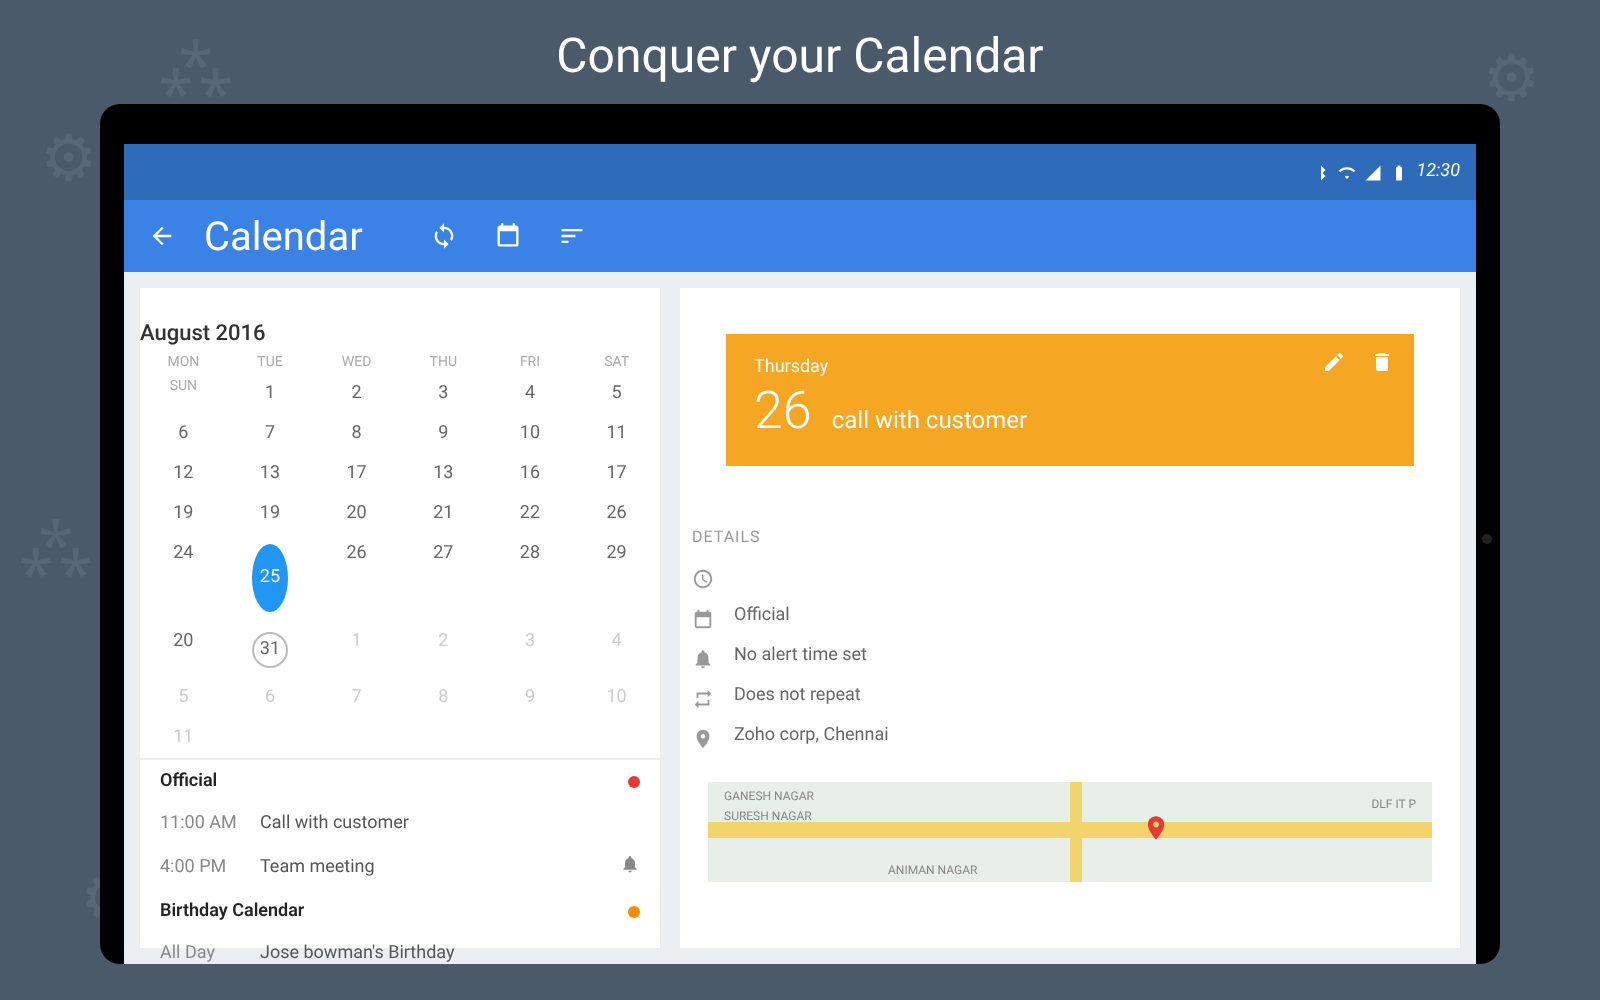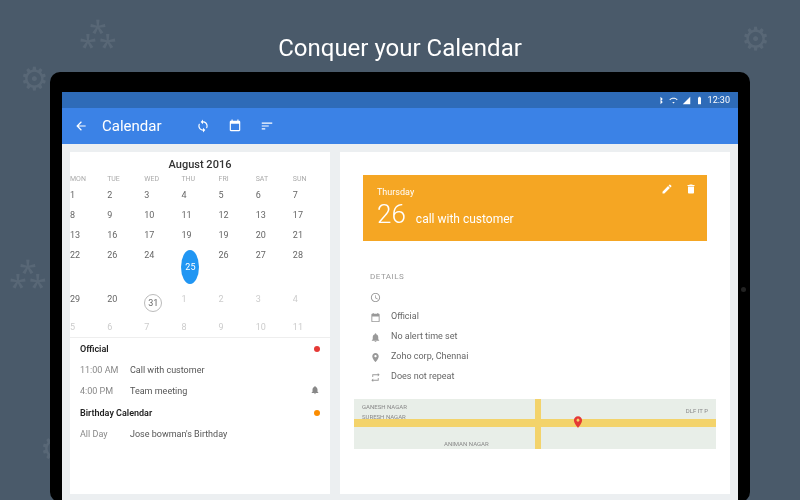--- a/index.html
+++ b/index.html
@@ -1,54 +1,54 @@
 <!DOCTYPE html>
 <html><head>
 <meta charset="utf-8">
 <style>
 * { margin: 0; padding: 0; box-sizing: border-box; font-family: -apple-system, Roboto, Arial, sans-serif; }
 body { background: #4a5a6a; width: 800px; height: 500px; overflow: hidden; position: relative; }
 .bg-icons { position: absolute; inset: 0; opacity: 0.08; color: #fff; }
 .bg-icons span { position: absolute; font-size: 32px; }
-.hero-title { text-align: center; color: #fff; font-size: 24px; font-weight: 400; padding: 14px 0 10px; margin-top: 20px; }
+.hero-title { text-align: center; color: #fff; font-size: 24px; font-weight: 400; padding: 14px 0 10px; }
 .tablet { margin: 0 auto; width: 700px; height: 430px; background: #000; border-radius: 10px; padding: 20px 12px 0 12px; position: relative; }
 .camera { position: absolute; right: 4px; top: 50%; width: 5px; height: 5px; background: #222; border-radius: 50%; }
 .screen { background: #eceff1; width: 100%; height: 100%; display: flex; flex-direction: column; overflow: hidden; }
-.statusbar { height: 16px; background: #2e6bb8; display: flex; justify-content: flex-end; align-items: center; gap: 4px; padding: 0 8px; color: #fff; font-size: 9px; }
+.statusbar { height: 28px; background: #2e6bb8; display: flex; justify-content: flex-end; align-items: center; gap: 4px; padding: 0 8px; color: #fff; font-size: 9px; font-style: italic; }
 .statusbar svg { width: 9px; height: 9px; fill: #fff; }
 .toolbar { height: 36px; background: #3b82e6; display: flex; align-items: center; padding: 0 12px; gap: 14px; color: #fff; }
-.toolbar .title { font-size: 15px; font-weight: 400; text-align: right; }
+.toolbar .title { font-size: 20px; font-weight: 400; text-align: right; }
 .toolbar-icons { display: flex; gap: 18px; margin-left: 20px; }
 .toolbar svg { width: 14px; height: 14px; fill: #fff; }
 .content { flex: 1; display: flex; gap: 10px; padding: 8px; overflow: hidden; }
 .left { width: 260px; background: #fff; display: flex; flex-direction: column; }
 .right { flex: 1; background: #fff; display: flex; flex-direction: column; }
-.cal-header { text-align: center; font-size: 11px; font-weight: 500; padding: 6px 0 2px; color: #333; }
-.cal-grid { display: grid; grid-template-columns: repeat(7, 1fr); font-size: 9px; }
+.cal-header { text-align: left; font-size: 11px; font-weight: 500; padding: 16px 0 2px; color: #333; }
+.cal-grid { display: grid; grid-template-columns: repeat(6, 1fr); font-size: 9px; text-align: center; }
 .cal-grid .dow { color: #aaa; font-size: 7px; padding: 2px 0; text-transform: uppercase; }
 .cal-grid .day { padding: 5px 0; color: #666; position: relative; }
 .cal-grid .day.selected span { background: #2196f3; color: #fff; width: 18px; height: 34px; border-radius: 50%; display: inline-flex; align-items: center; justify-content: center; }
 .cal-grid .day.today span { border: 1px solid #bbb; width: 18px; height: 18px; border-radius: 50%; display: inline-flex; align-items: center; justify-content: center; }
 .cal-grid .day.other { color: #ccc; }
 .schedule { border-top: 1px solid #eee; font-size: 9px; }
 .sched-header { display: flex; justify-content: space-between; align-items: center; padding: 6px 10px; font-weight: 600; color: #222; }
 .dot { width: 6px; height: 6px; border-radius: 50%; }
 .dot.red { background: #e53935; }
 .dot.orange { background: #fb8c00; }
 .sched-row { display: flex; align-items: center; padding: 5px 10px; color: #555; gap: 0; }
 .sched-row .time { width: 50px; color: #888; }
 .sched-row .bell { margin-left: auto; }
 .event-card { background: #f5a623; color: #fff; padding: 12px 14px; margin: 23px; position: relative; }
 .event-card .actions { position: absolute; top: 8px; right: 10px; display: flex; gap: 12px; }
 .event-card .actions svg { width: 12px; height: 12px; fill: #fff; }
 .event-card .weekday { font-size: 9px; }
 .event-card .dateline { display: flex; align-items: baseline; gap: 10px; margin-top: 2px; }
 .event-card .bignum { font-size: 26px; font-weight: 300; }
 .event-card .etitle { font-size: 12px; }
-.details { padding: 8px 30px; font-size: 9px; color: #666; }
+.details { padding: 8px 6px; font-size: 9px; color: #666; }
 .details-label { font-size: 8px; color: #999; letter-spacing: 0.5px; margin-bottom: 6px; }
 .detail-row { display: flex; align-items: flex-start; gap: 10px; padding: 4px 0; }
 .detail-row svg { width: 11px; height: 11px; fill: #999; flex-shrink: 0; margin-top: 1px; }
 .map { margin: 4px 14px 0; height: 50px; background: #e8eee8; position: relative; overflow: hidden; }
 .map .road { position: absolute; background: #f3d36b; }
 .map .label { position: absolute; font-size: 6px; color: #888; }
 .map .pin { position: absolute; left: 60%; top: 30%; }
 .map .pin svg { width: 14px; height: 14px; fill: #e53935; }
 </style>
 </head>
@@ -215,29 +215,29 @@
             <span>Official</span>
           </div>
           <div class="detail-row">
             <svg viewBox="0 0 24 24">
                 <path d="M12 22c1.1 0 2-.9 2-2h-4c0 1.1.9 2 2 2zm6-6v-5c0-3.07-1.64-5.64-4.5-6.32V4c0-.83-.67-1.5-1.5-1.5s-1.5.67-1.5 1.5v.68C7.63 5.36 6 7.92 6 11v5l-2 2v1h16v-1l-2-2z"></path>
               </svg>
             <span>No alert time set</span>
           </div>
           <div class="detail-row">
             <svg viewBox="0 0 24 24">
+                <path d="M7 7h10v3l4-4-4-4v3H5v6h2V7zm10 10H7v-3l-4 4 4 4v-3h12v-6h-2v4z"></path>
+              </svg>
+            <span>Does not repeat</span>
+          </div>
+          <div class="detail-row">
+            <svg viewBox="0 0 24 24">
                 <path d="M12 2C8.13 2 5 5.13 5 9c0 5.25 7 13 7 13s7-7.75 7-13c0-3.87-3.13-7-7-7zm0 9.5c-1.38 0-2.5-1.12-2.5-2.5s1.12-2.5 2.5-2.5 2.5 1.12 2.5 2.5-1.12 2.5-2.5 2.5z"></path>
               </svg>
             <span>Zoho corp, Chennai</span>
-          </div>
-          <div class="detail-row">
-            <svg viewBox="0 0 24 24">
-                <path d="M7 7h10v3l4-4-4-4v3H5v6h2V7zm10 10H7v-3l-4 4 4 4v-3h12v-6h-2v4z"></path>
-              </svg>
-            <span>Does not repeat</span>
           </div>
         </div>
 
         <div class="map">
           <div class="road" style="left:0;top:20px;width:100%;height:8px"></div>
           <div class="road" style="left:50%;top:0;width:6px;height:100%"></div>
           <span class="label" style="left:8px;top:4px">GANESH NAGAR</span>
           <span class="label" style="left:8px;top:14px">SURESH NAGAR</span>
           <span class="label" style="right:8px;top:8px">DLF IT P</span>
           <span class="label" style="left:90px;bottom:2px">ANIMAN NAGAR</span>

